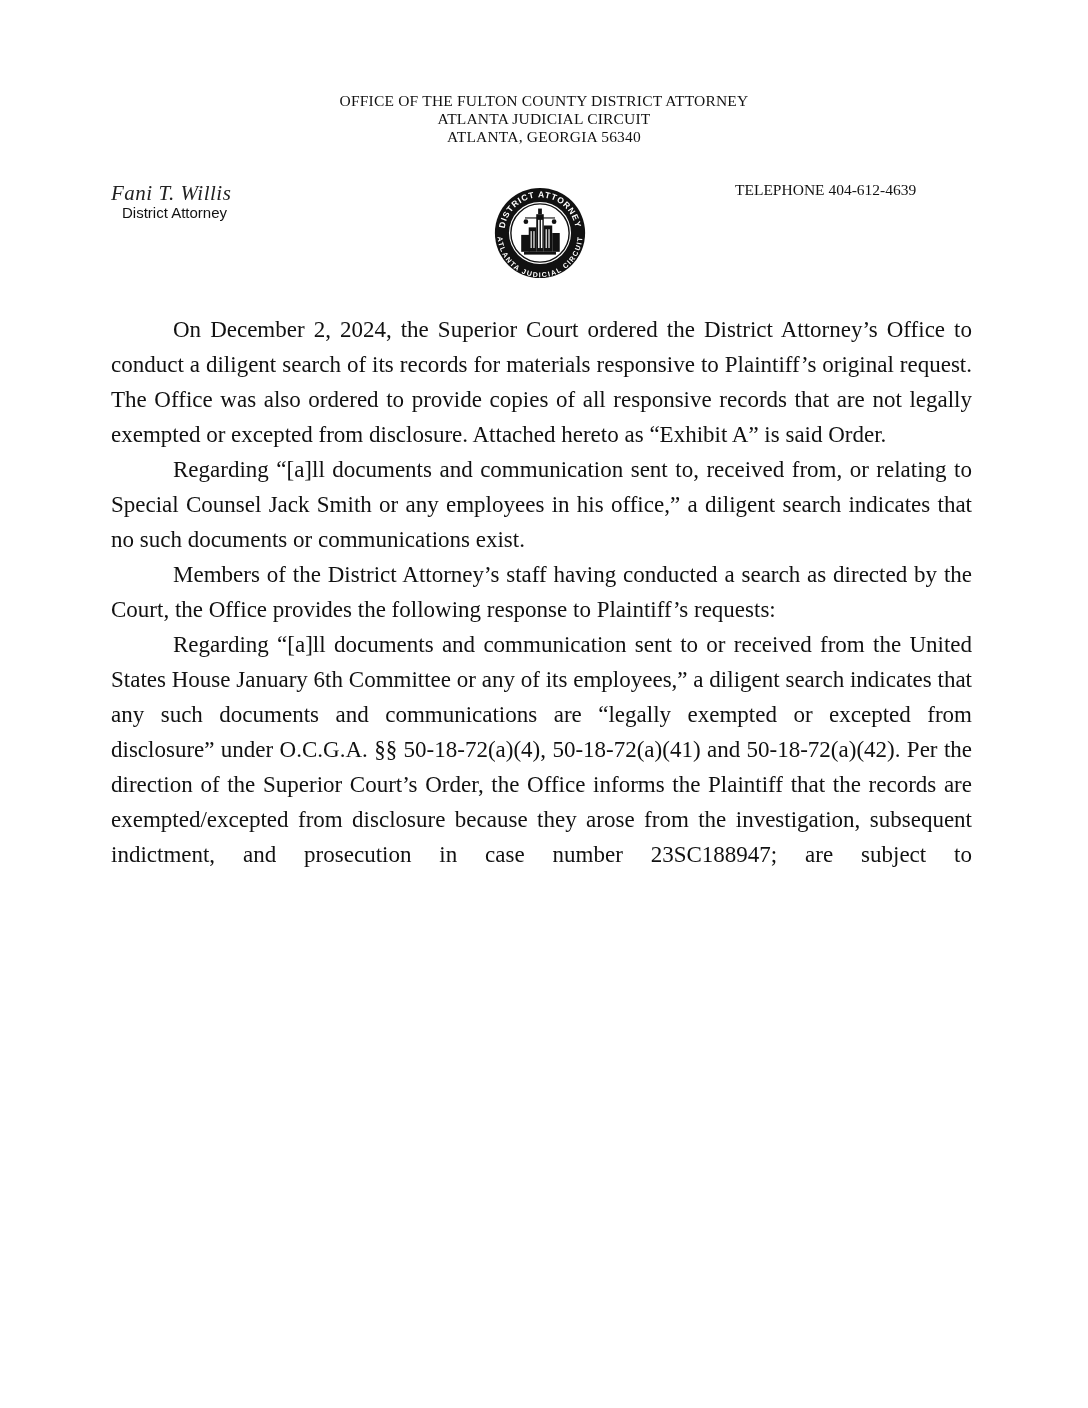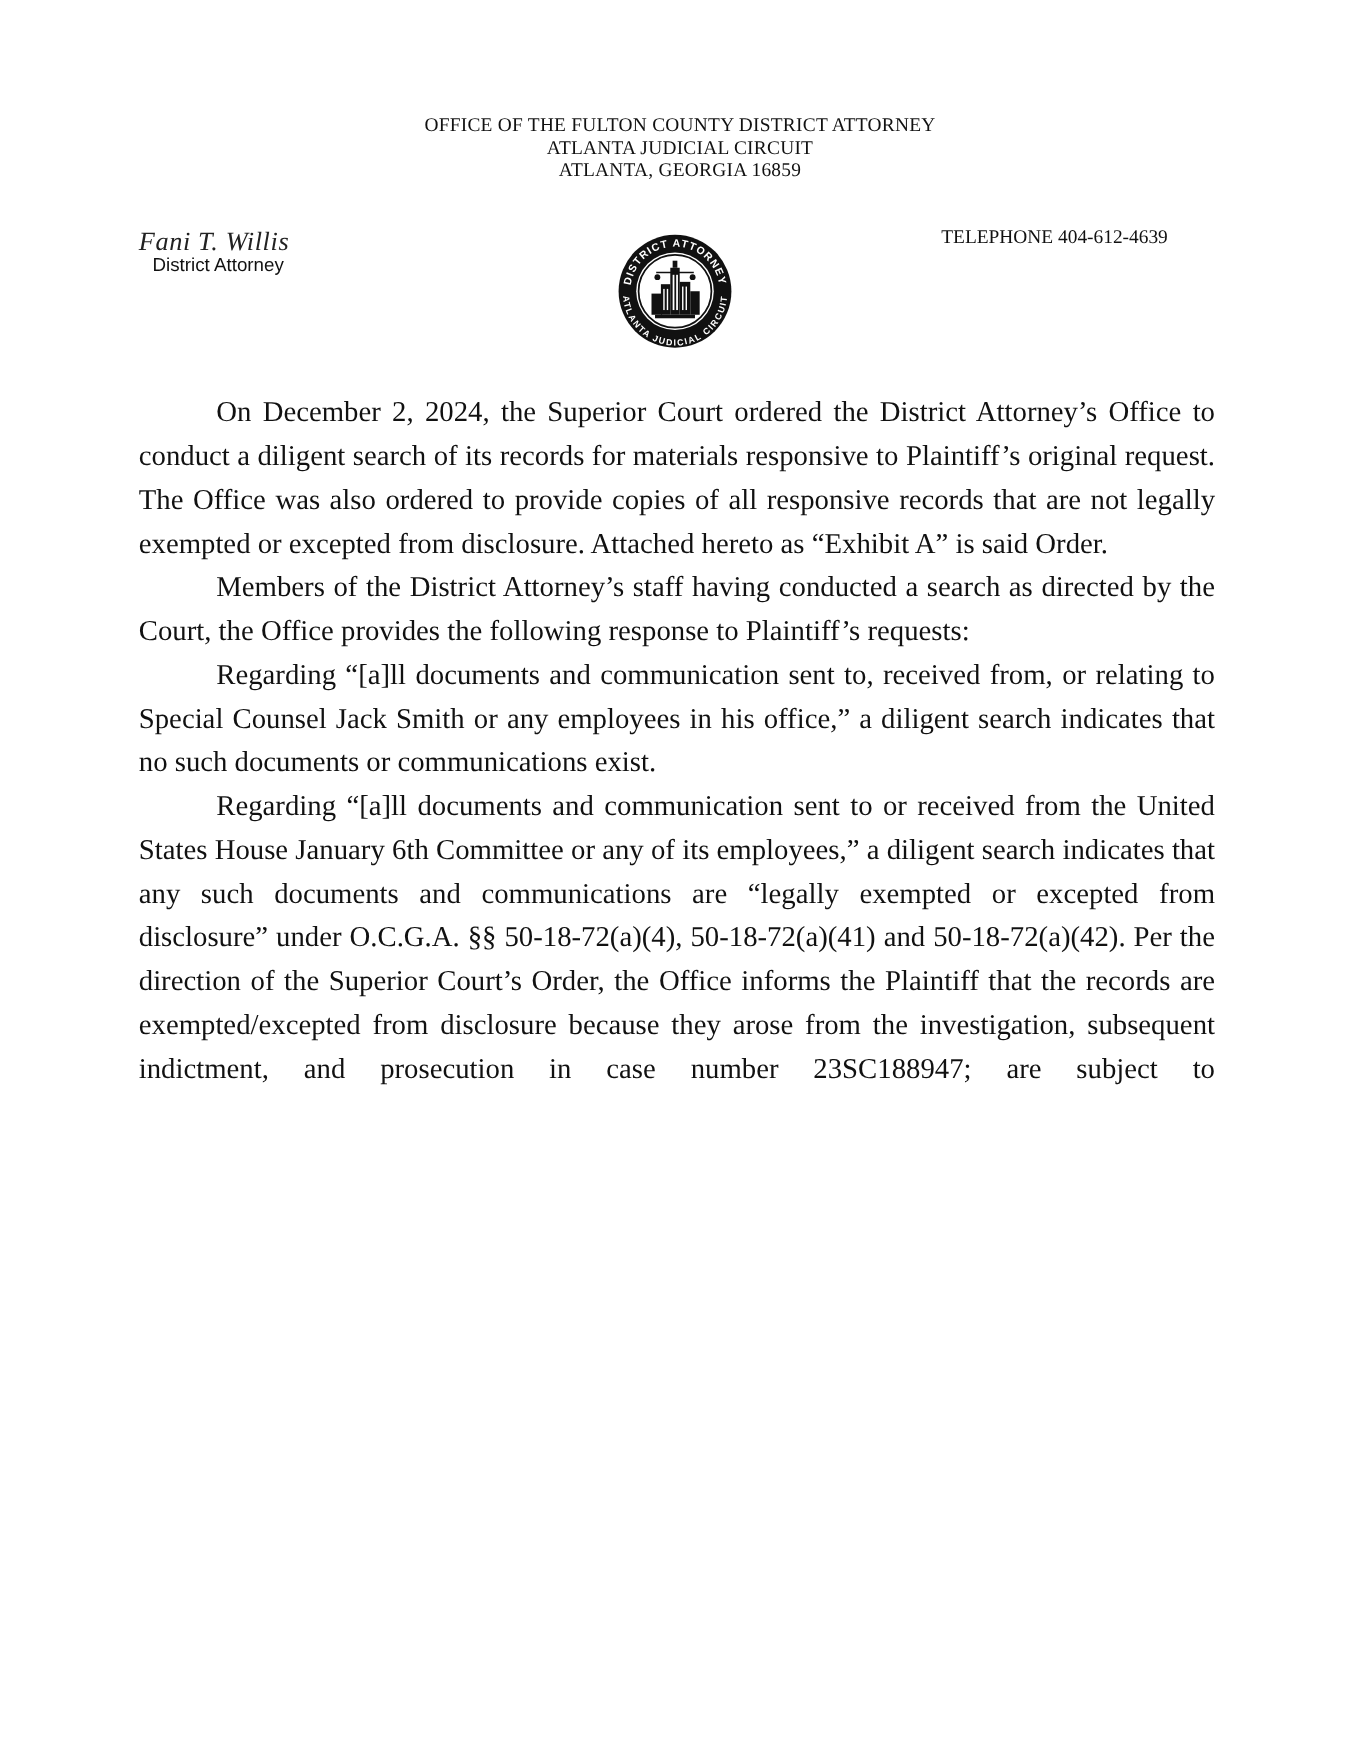--- a/index.html
+++ b/index.html
@@ -2,34 +2,34 @@
 <html><head>
 <meta charset="utf-8">
 <style>
   html, body { margin: 0; padding: 0; background: #ffffff; }
   body { width: 1088px; height: 1408px; position: relative; overflow: hidden; color: #111; font-family: "Liberation Serif", serif; }
   .page { position: absolute; left: 0; top: 0; width: 1088px; height: 1408px; background: #fff; padding-left: 36px; }
   .letterhead { position: absolute; top: 92px; left: 0; width: 1088px; text-align: center; font-size: 15.5px; line-height: 18px; letter-spacing: 0.2px; }
   .letterhead div { white-space: nowrap; }
   .signature { position: absolute; left: 111px; top: 181px; font-family: Liberation Serif, serif; font-style: italic; font-size: 21px; letter-spacing: 0.5px; color: #222; }
   .da-title { position: absolute; left: 122px; top: 204px; font-family: "Liberation Sans", sans-serif; font-size: 15px; }
-  .telephone { position: absolute; left: 753px; top: 181px; font-size: 15.5px; text-align: right; }
+  .telephone { position: absolute; left: 735px; top: 181px; font-size: 15.5px; text-align: right; }
   .seal { position: absolute; left: 493px; top: 186px; width: 94px; height: 94px; }
   .body-text { position: absolute; left: 111px; top: 312px; width: 861px; font-size: 23px; line-height: 35px; text-align: justify; }
   .body-text p { margin: 0; text-indent: 62px; }
 </style>
 </head>
 <body>
 
 <div class="page">
 
   <div class="letterhead">
     <div>OFFICE OF THE FULTON COUNTY DISTRICT ATTORNEY</div>
     <div>ATLANTA JUDICIAL CIRCUIT</div>
-    <div>ATLANTA, GEORGIA 16859</div>
+    <div>ATLANTA, GEORGIA 56340</div>
   </div>
 
   <div class="signature">Fani T. Willis</div>
   <div class="da-title">District Attorney</div>
   <div class="telephone">TELEPHONE 404-612-4639</div>
 
   <svg class="seal" viewBox="0 0 100 100">
     <circle cx="50" cy="50" r="48" fill="#111"></circle>
     <circle cx="50" cy="50" r="33" fill="#fff"></circle>
     <circle cx="50" cy="50" r="31" fill="none" stroke="#111" stroke-width="1.5"></circle>
@@ -60,18 +60,18 @@
       <rect x="51" y="36" width="1.5" height="30"></rect>
       <rect x="40" y="48" width="1.2" height="18"></rect>
       <rect x="43" y="48" width="1.2" height="18"></rect>
       <rect x="56" y="46" width="1.2" height="20"></rect>
       <rect x="59" y="46" width="1.2" height="20"></rect>
     </g>
   </svg>
 
   <div class="body-text">
     <p>On December 2, 2024, the Superior Court ordered the District Attorney’s Office to conduct a diligent search of its records for materials responsive to Plaintiff’s original request. The Office was also ordered to provide copies of all responsive records that are not legally exempted or excepted from disclosure. Attached hereto as “Exhibit A” is said Order.</p>
+    <p>Regarding “[a]ll documents and communication sent to, received from, or relating to Special Counsel Jack Smith or any employees in his office,” a diligent search indicates that no such documents or communications exist.</p>
     <p>Members of the District Attorney’s staff having conducted a search as directed by the Court, the Office provides the following response to Plaintiff’s requests:</p>
-    <p>Regarding “[a]ll documents and communication sent to, received from, or relating to Special Counsel Jack Smith or any employees in his office,” a diligent search indicates that no such documents or communications exist.</p>
     <p class="continues" style="text-align-last: justify;">Regarding “[a]ll documents and communication sent to or received from the United States House January 6th Committee or any of its employees,” a diligent search indicates that any such documents and communications are “legally exempted or excepted from disclosure” under O.C.G.A. §§ 50-18-72(a)(4), 50-18-72(a)(41) and 50-18-72(a)(42). Per the direction of the Superior Court’s Order, the Office informs the Plaintiff that the records are exempted/excepted from disclosure because they arose from the investigation, subsequent indictment, and prosecution in case number 23SC188947; are subject to</p>
   </div>
 
 </div>
 
 </body></html>

